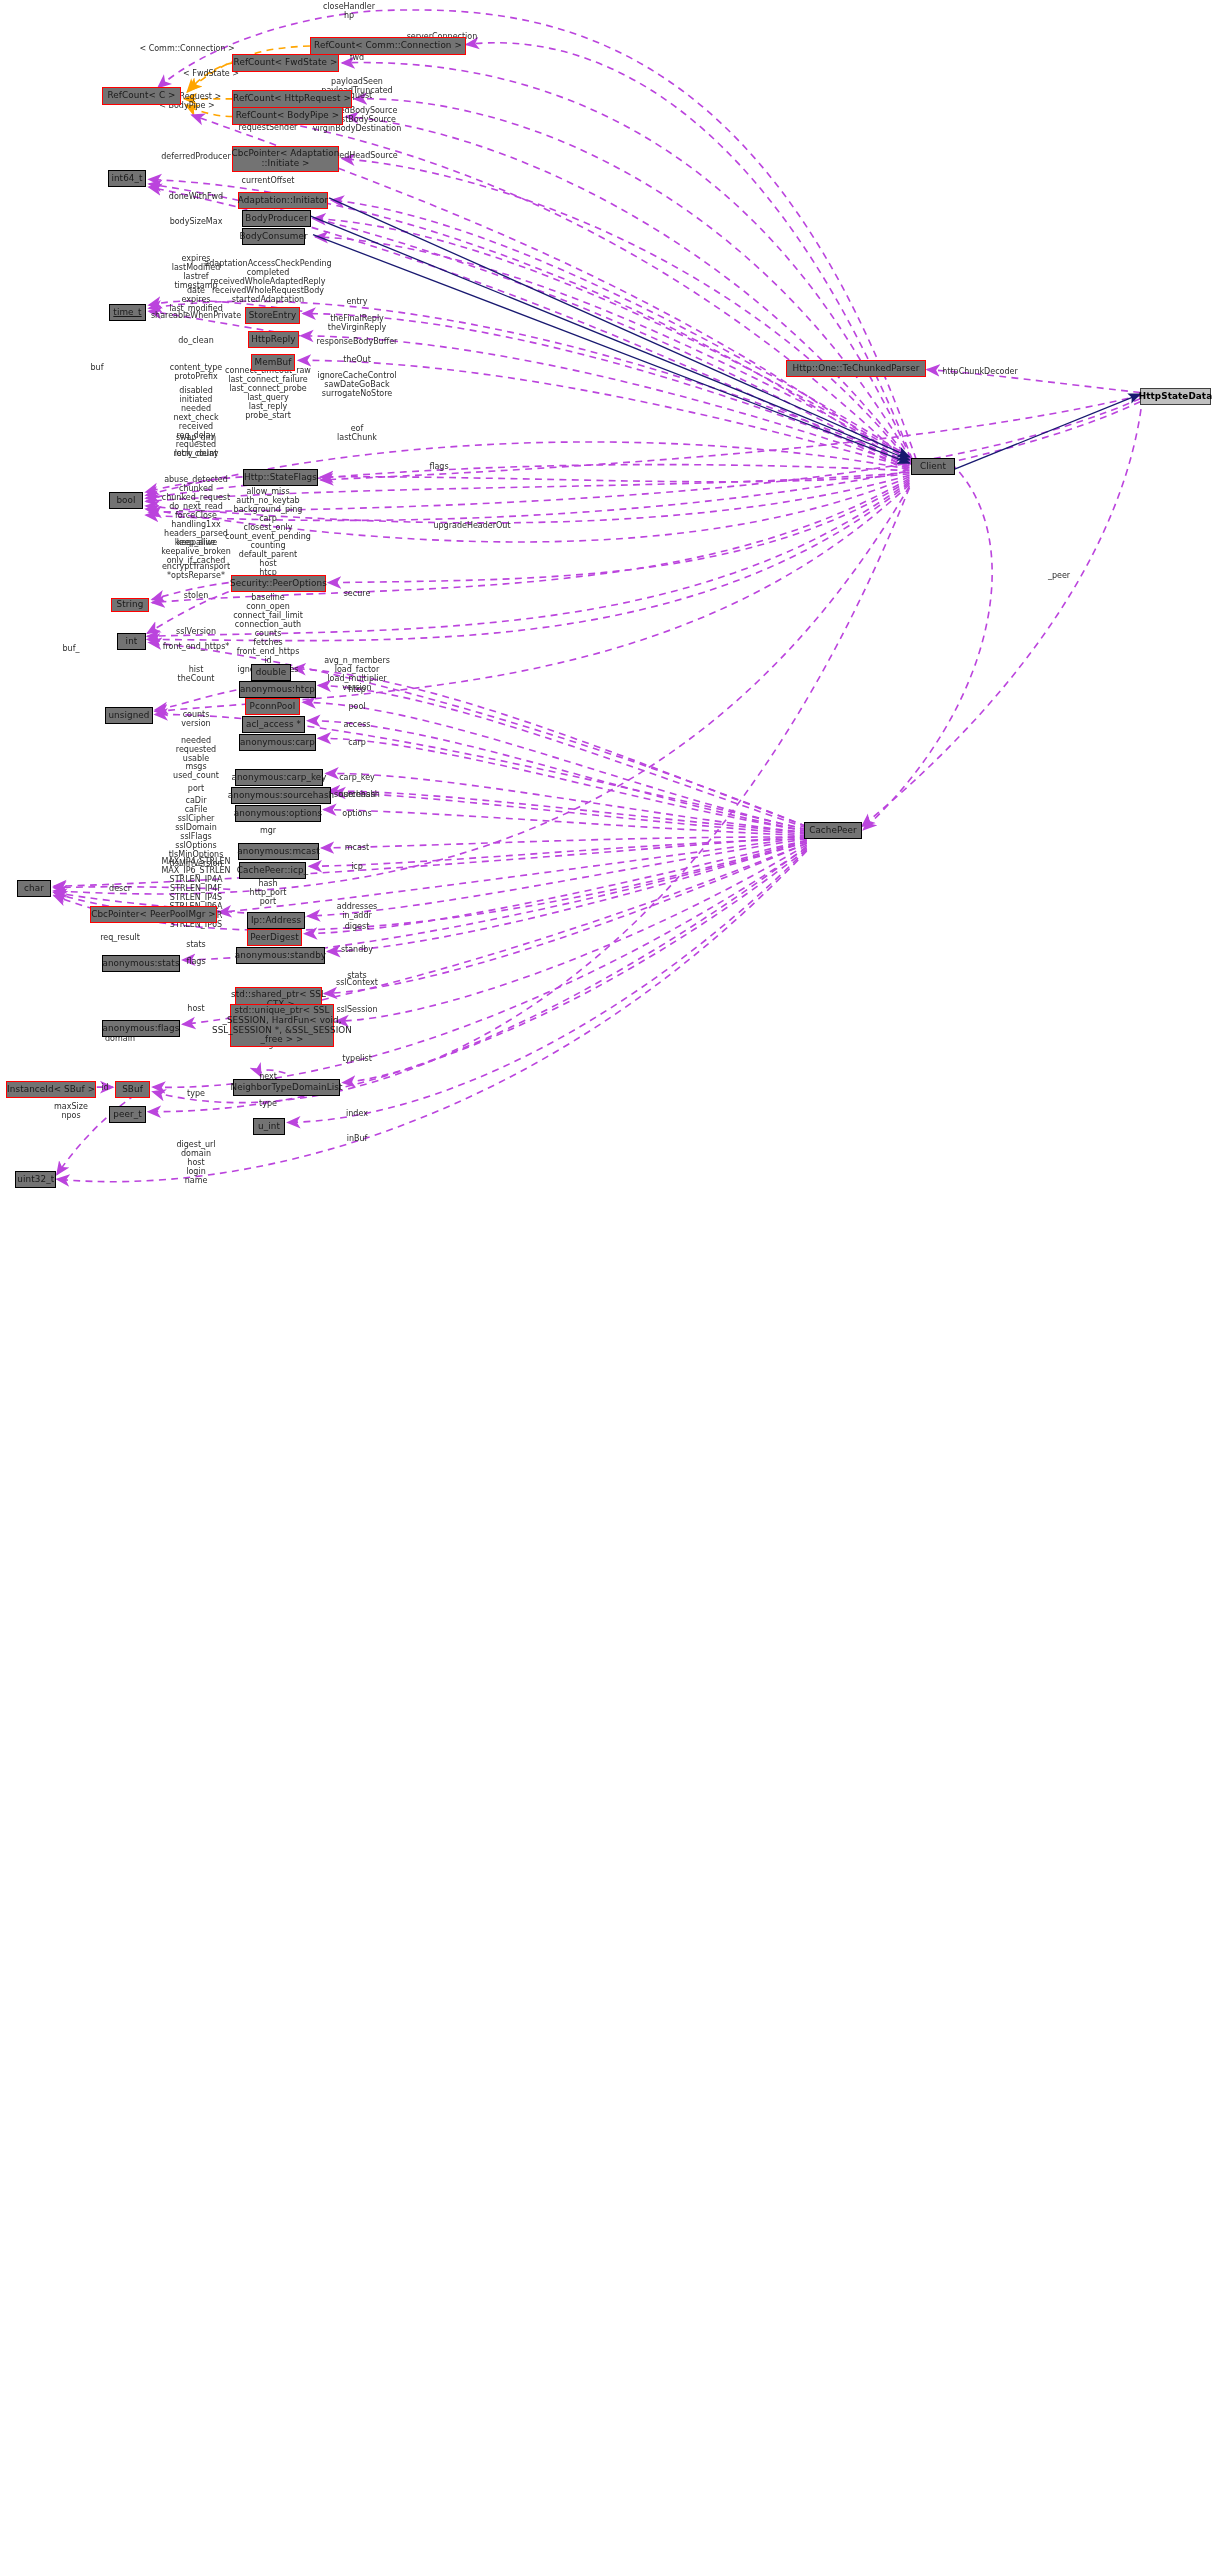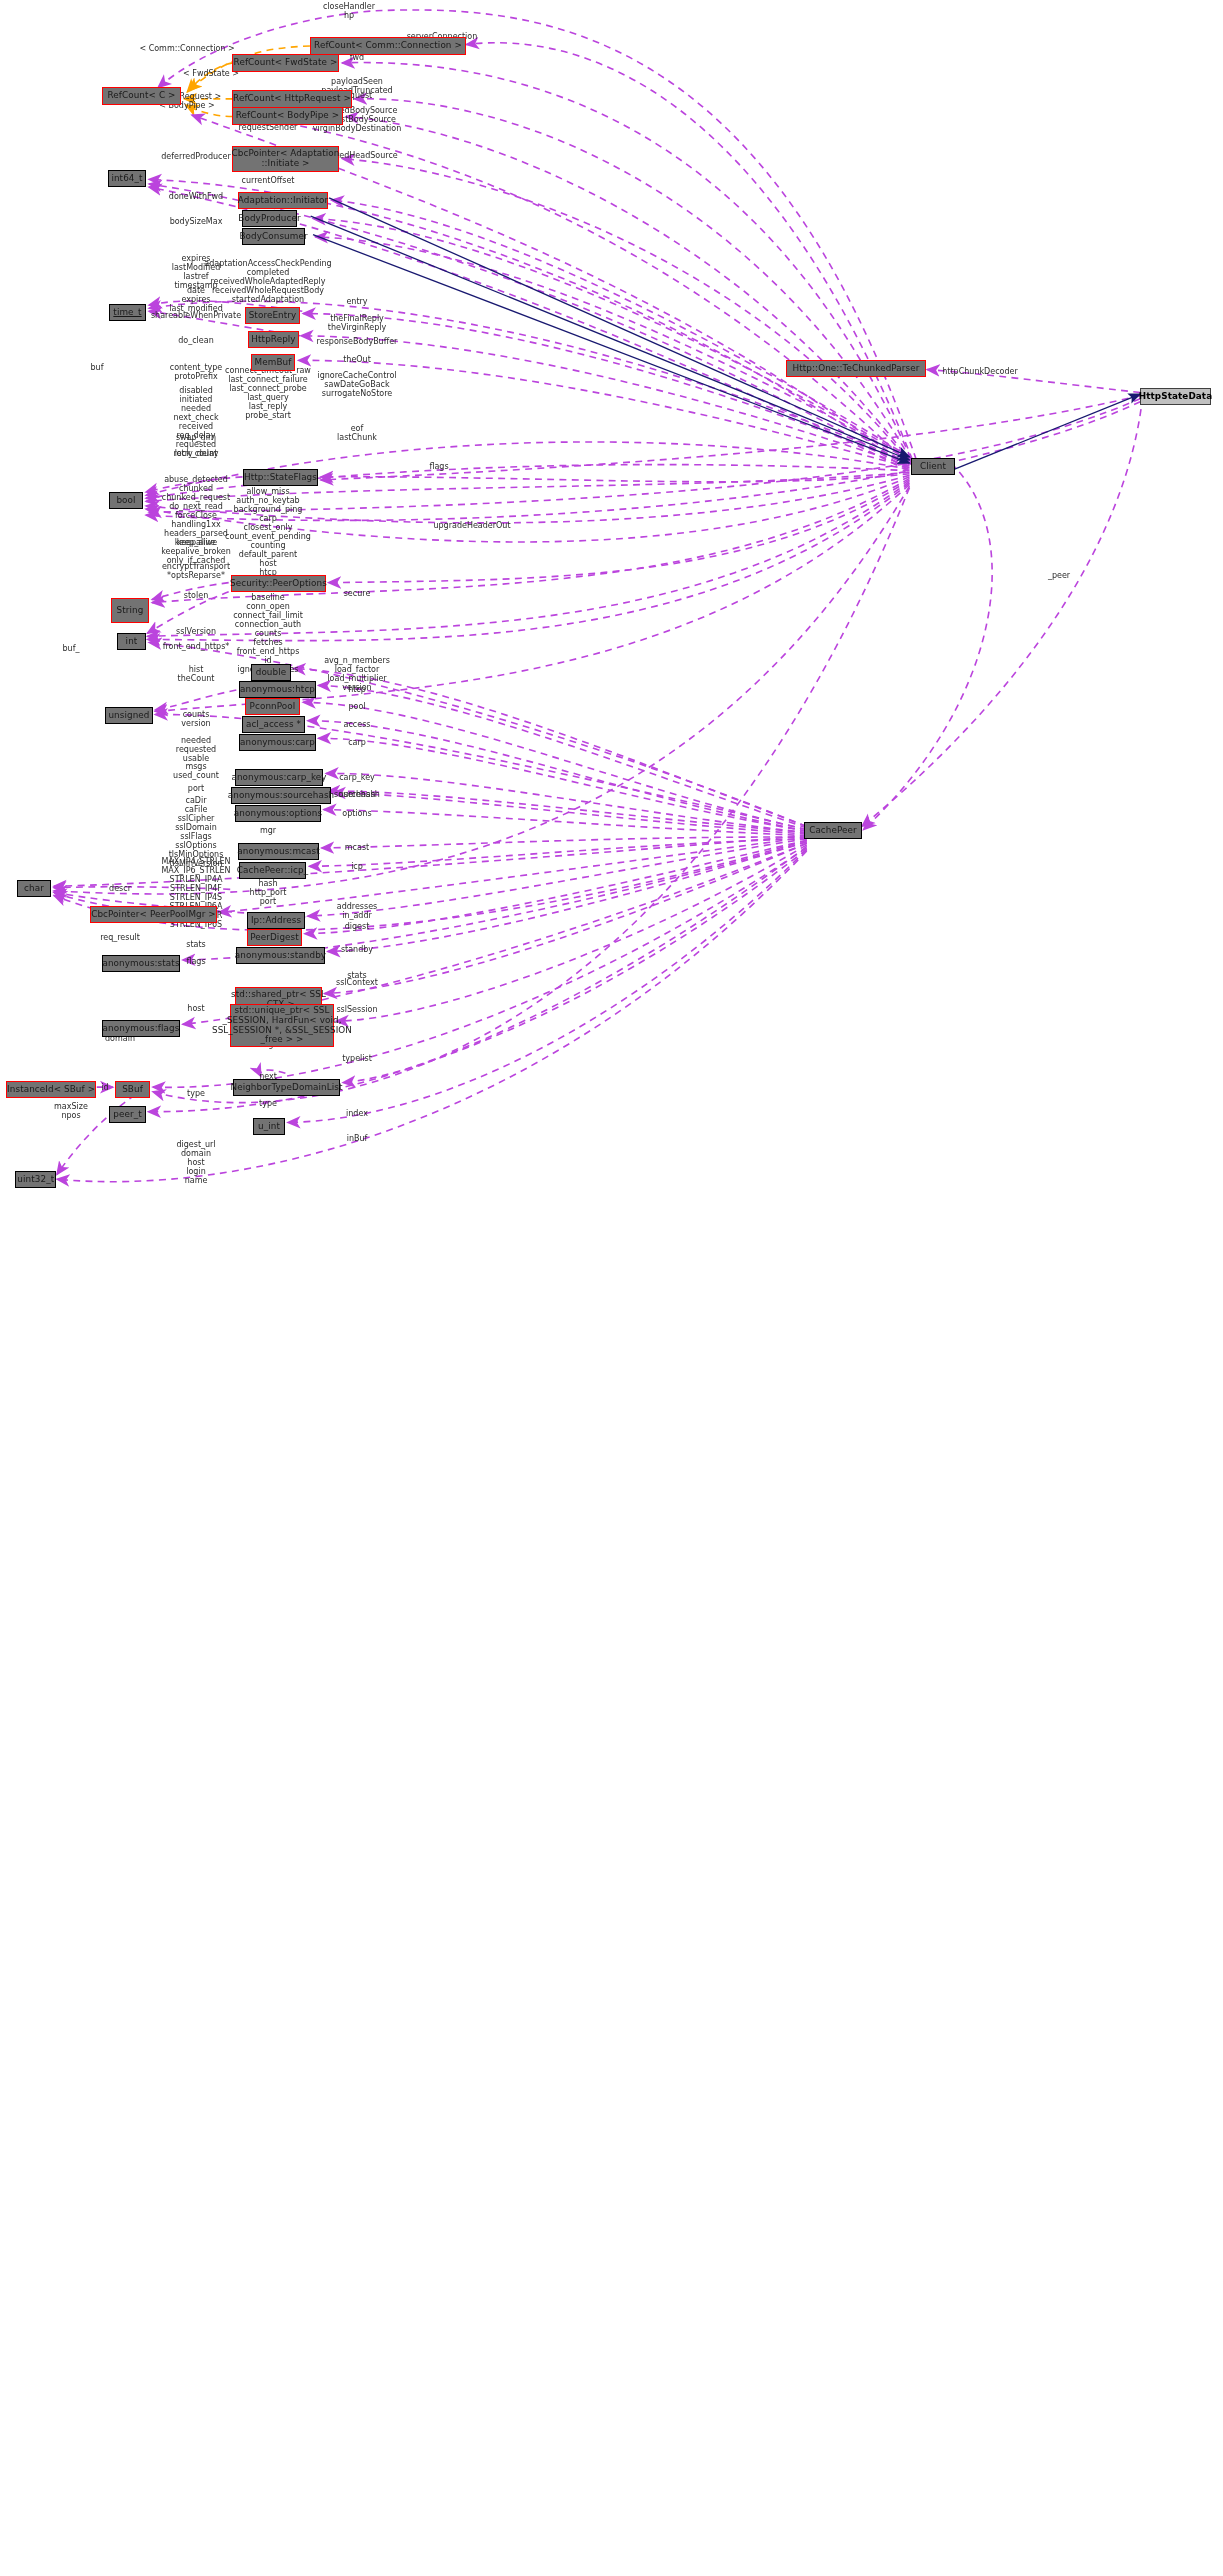--- a/index.html
+++ b/index.html
@@ -199,32 +199,32 @@
 
 <div class="node red" style="left: 102px; top: 87px; width: 79px; height: 18.4px;">RefCount&lt; C &gt;</div>
     <div class="node red" style="left: 310px; top: 37px; width: 156px; height: 18.4px;">RefCount&lt; Comm::Connection &gt;</div>
     <div class="node red" style="left: 232px; top: 54px; width: 107px; height: 18.4px;">RefCount&lt; FwdState &gt;</div>
     <div class="node red" style="left: 232px; top: 90px; width: 120px; height: 18.4px;">RefCount&lt; HttpRequest &gt;</div>
     <div class="node red" style="left: 232px; top: 107px; width: 111px; height: 18.4px;">RefCount&lt; BodyPipe &gt;</div>
     <div class="node red" style="left: 232px; top: 146px; width: 107px; height: 26px;">CbcPointer&lt; Adaptation
 ::Initiate &gt;</div>
     <div class="node black" style="left: 108px; top: 170px; width: 38px; height: 17px;">int64_t</div>
     <div class="node red" style="left: 238px; top: 192px; width: 90px; height: 17px;">Adaptation::Initiator</div>
-    <div class="node black" style="left: 242px; top: 210px; width: 55px; height: 17px;">BodyProducer</div>
+    <div class="node black" style="left: 242px; top: 210px; width: 69px; height: 17px;">BodyProducer</div>
     <div class="node black" style="left: 242px; top: 228px; width: 63px; height: 17px; text-align: right;">BodyConsumer</div>
     <div class="node black" style="left: 911px; top: 458px; width: 44px; height: 17px;">Client</div>
     <div class="node black" style="left: 109px; top: 304px; width: 37px; height: 17px; text-decoration: underline;">time_t</div>
     <div class="node red" style="left: 245px; top: 307px; width: 55px; height: 17px;">StoreEntry</div>
     <div class="node red" style="left: 248px; top: 331px; width: 51px; height: 17px;">HttpReply</div>
     <div class="node red" style="left: 251px; top: 354px; width: 44px; height: 17px;">MemBuf</div>
     <div class="node red" style="left: 786px; top: 360px; width: 140px; height: 17px;">Http::One::TeChunkedParser</div>
     <div class="node focus" style="left: 1140px; top: 388px; width: 71px; height: 17px;">HttpStateData</div>
     <div class="node black" style="left: 109px; top: 492px; width: 34px; height: 17px;">bool</div>
     <div class="node black" style="left: 243px; top: 469px; width: 75px; height: 17px;">Http::StateFlags</div>
-    <div class="node red" style="left: 111px; top: 598px; width: 38px; height: 25px;">String</div>
+    <div class="node red" style="left: 111px; top: 598px; width: 38px; height: 14px;">String</div>
     <div class="node red" style="left: 231px; top: 575px; width: 95px; height: 17px;">Security::PeerOptions</div>
     <div class="node black" style="left: 117px; top: 633px; width: 29px; height: 17px;">int</div>
     <div class="node black" style="left: 251px; top: 664px; width: 40px; height: 17px;">double</div>
     <div class="node black" style="left: 239px; top: 681px; width: 77px; height: 17px;">anonymous:htcp</div>
     <div class="node black" style="left: 105px; top: 707px; width: 48px; height: 17px;">unsigned</div>
     <div class="node red" style="left: 245px; top: 698px; width: 55px; height: 17px;">PconnPool</div>
     <div class="node black" style="left: 242px; top: 716px; width: 63px; height: 17px;">acl_access *</div>
     <div class="node black" style="left: 239px; top: 734px; width: 77px; height: 17px;">anonymous:carp</div>
     <div class="node black" style="left: 235px; top: 769px; width: 88px; height: 17px;">anonymous:carp_key</div>
     <div class="node black" style="left: 235px; top: 787px; width: 90px; height: 17px;">anonymous:userhash</div>

